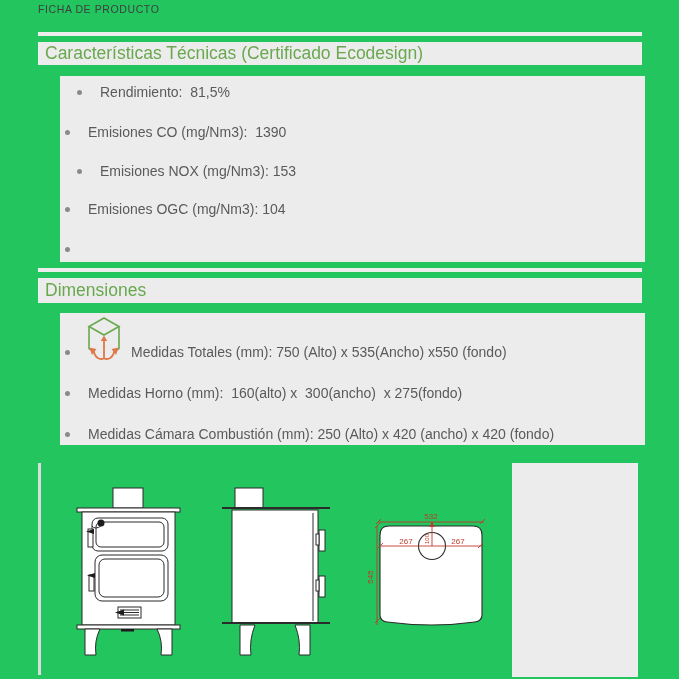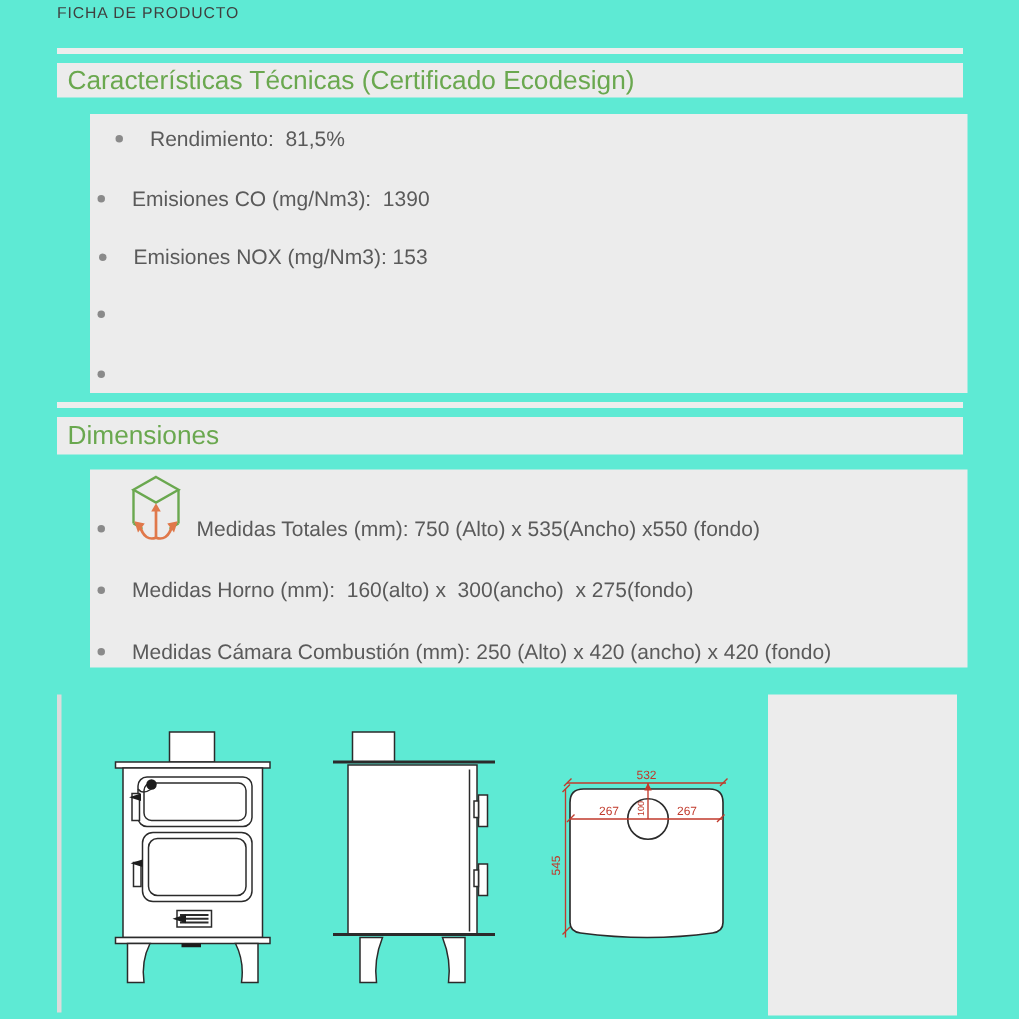--- a/index.html
+++ b/index.html
@@ -1,17 +1,17 @@
 <!DOCTYPE html>
 <html><head>
 <meta charset="utf-8">
 <style>
   html,body{margin:0;padding:0;background:#fff;}
   .page{
-    position:relative;width:679px;height:679px;background:#5eead4;overflow:hidden;
+    position:relative;width:679px;height:679px;background:#22c55e;overflow:hidden;
     font-family:"Liberation Sans", sans-serif;color:#595959;
   }
   .doc-label{
     position:absolute;left:38px;top:3px;font-size:10.5px;letter-spacing:.6px;
     color:#3f3f3f;white-space:pre;
   }
   .h-rule{position:absolute;left:38px;width:604px;height:4px;background:#ededed;}
   .h-band{
     position:absolute;left:38px;width:604px;background:#ececec;display:flex;align-items:center;
   }
@@ -46,26 +46,27 @@
 
   <div class="list-band" style="top:76px;height:186px">
     <div class="row" style="top:7px;left:12px;width:613px">
       <span class="bullet"></span>
       <span class="item-text" style="left:28px">Rendimiento:  81,5%</span>
     </div>
     <div class="row" style="top:47px;left:0;width:585px">
       <span class="bullet"></span>
       <span class="item-text" style="left:28px">Emisiones CO (mg/Nm3):  1390</span>
     </div>
-    <div class="row" style="top:86px;left:1px;width:585px">
+    <div class="row" style="top:86px;left:12px;width:585px">
       <span class="bullet"></span>
       <span class="item-text" style="left:28px">Emisiones NOX (mg/Nm3): 153</span>
     </div>
     <div class="row" style="top:124px;left:0;width:585px">
       <span class="bullet"></span>
+      <span class="item-text" style="left:28px">Emisiones OGC (mg/Nm3): 104</span>
     </div>
     <div class="row" style="top:164px;left:0;width:585px">
       <span class="bullet"></span>
     </div>
   </div>
 
   <div class="h-rule" style="top:268px"></div>
   <div class="h-band" style="top:278px;height:25px">
     <span class="h-text">Dimensiones</span>
   </div>

